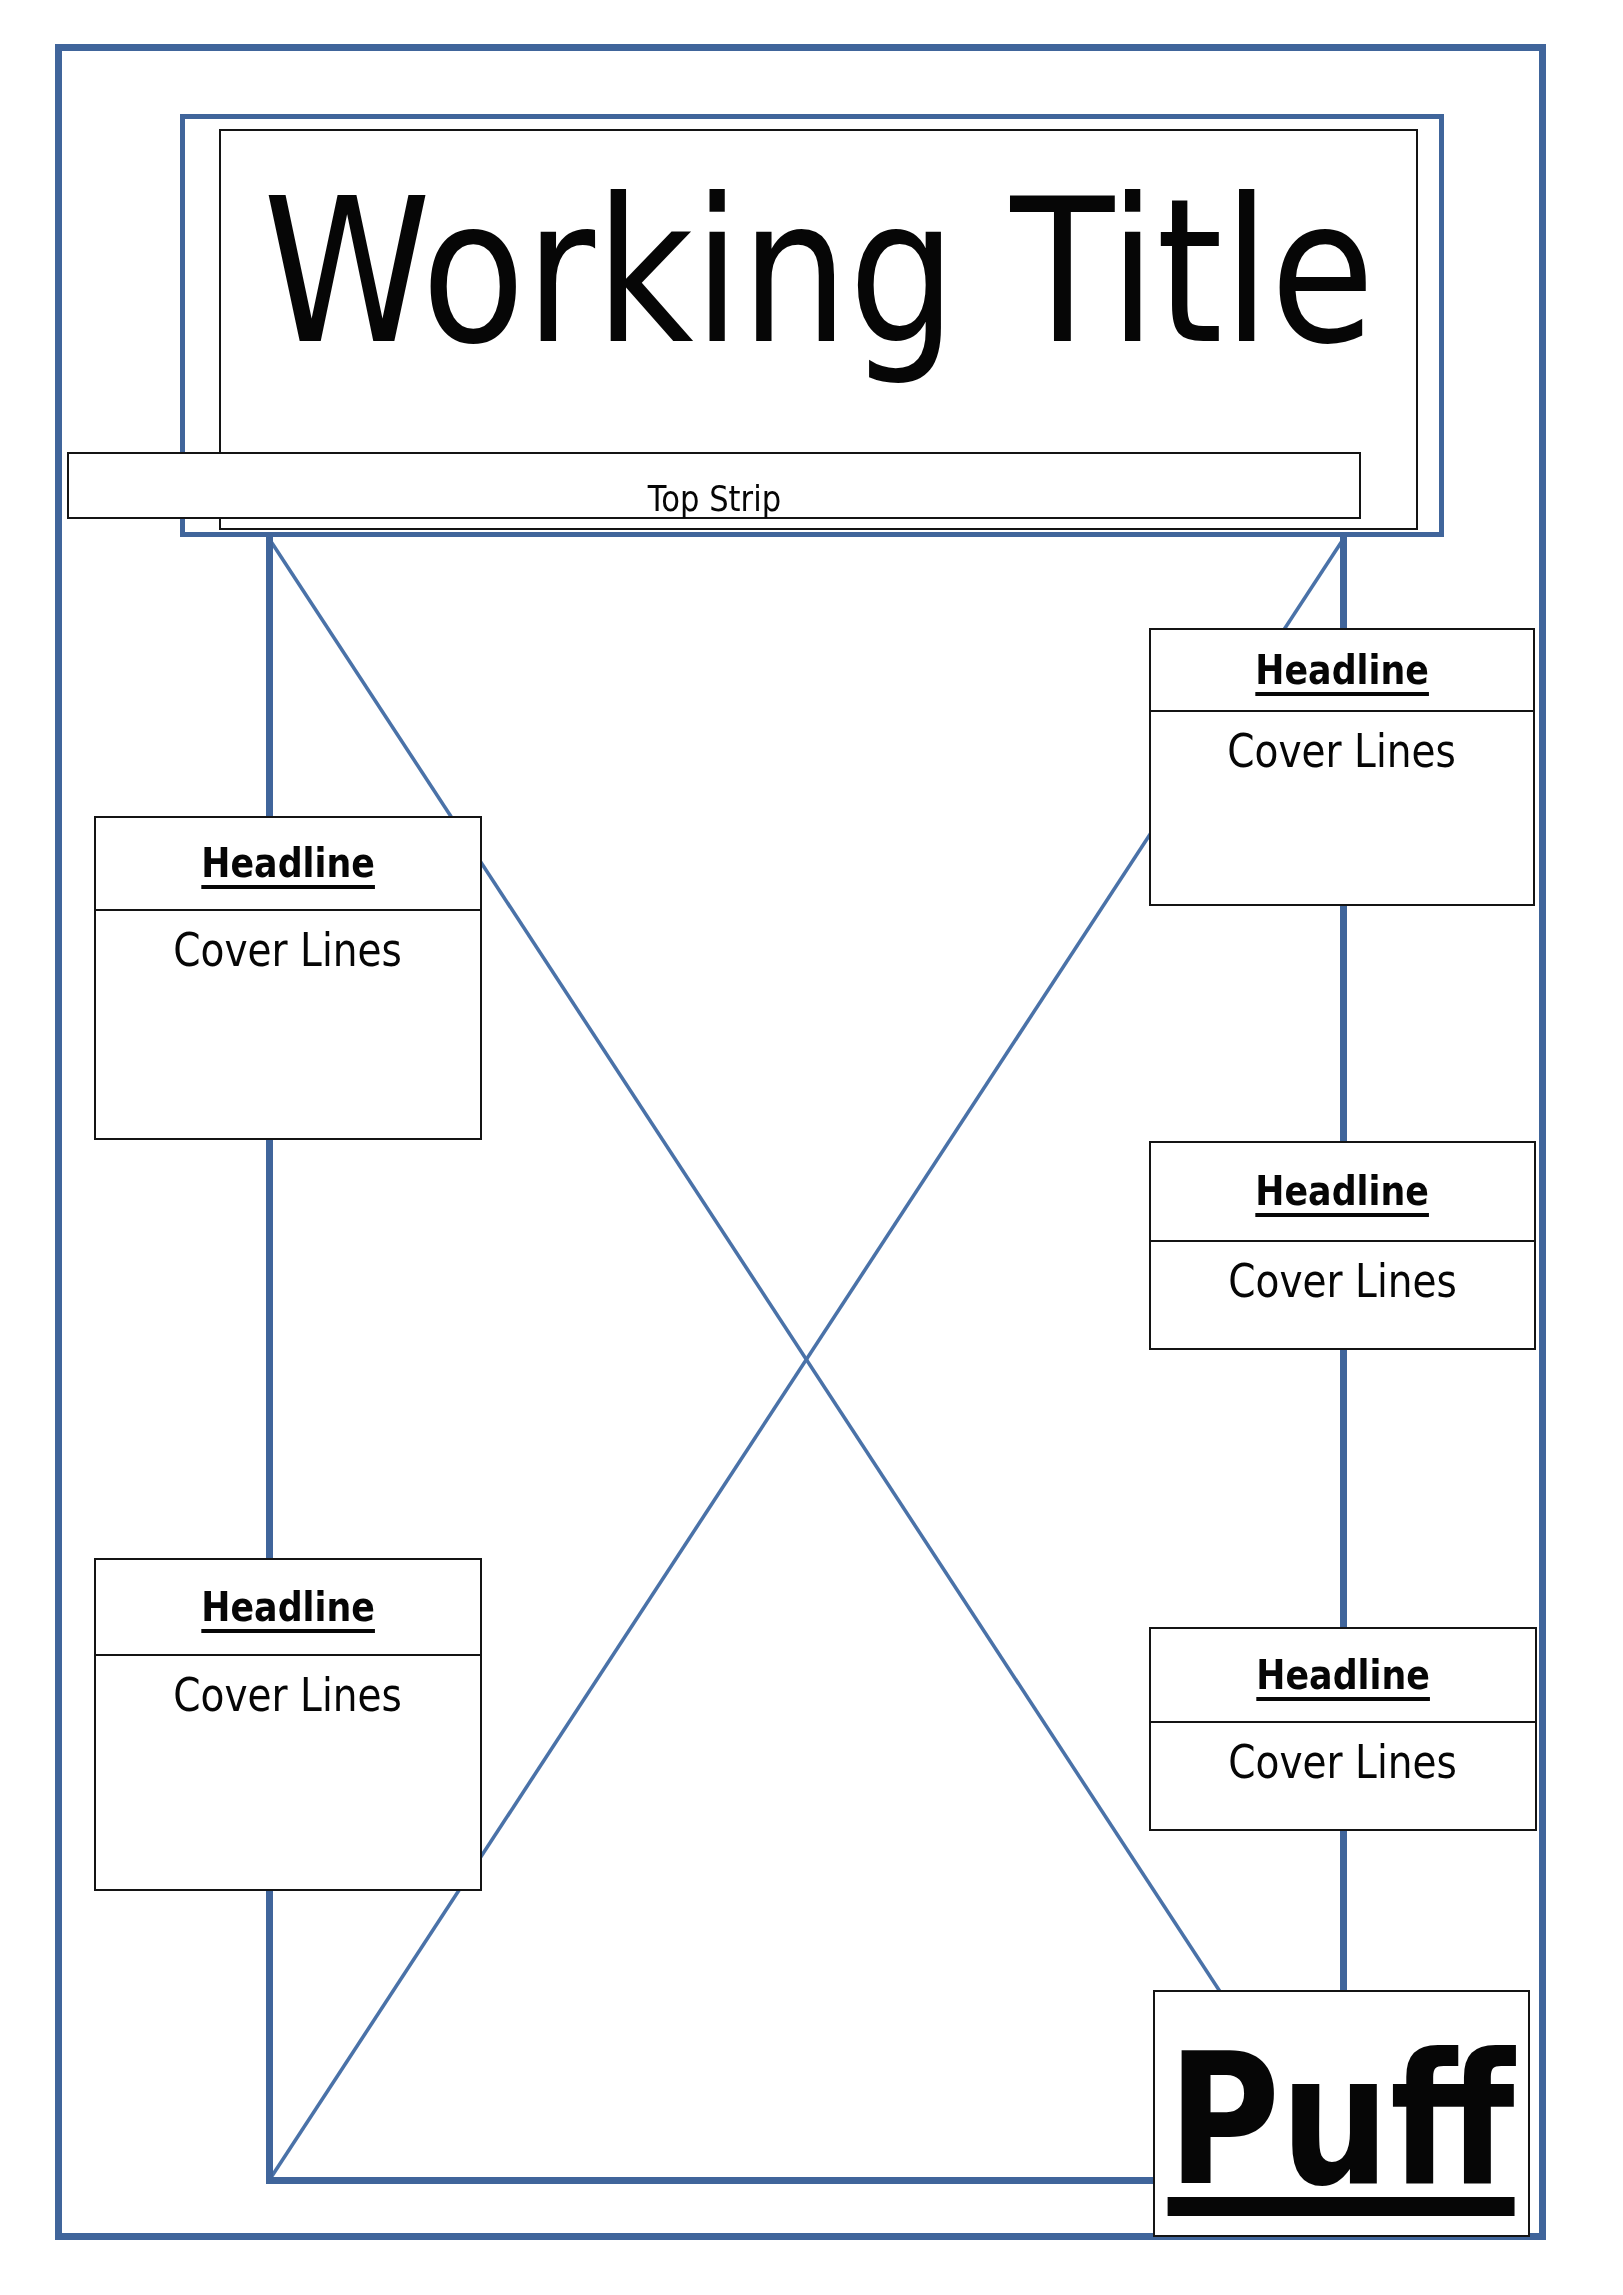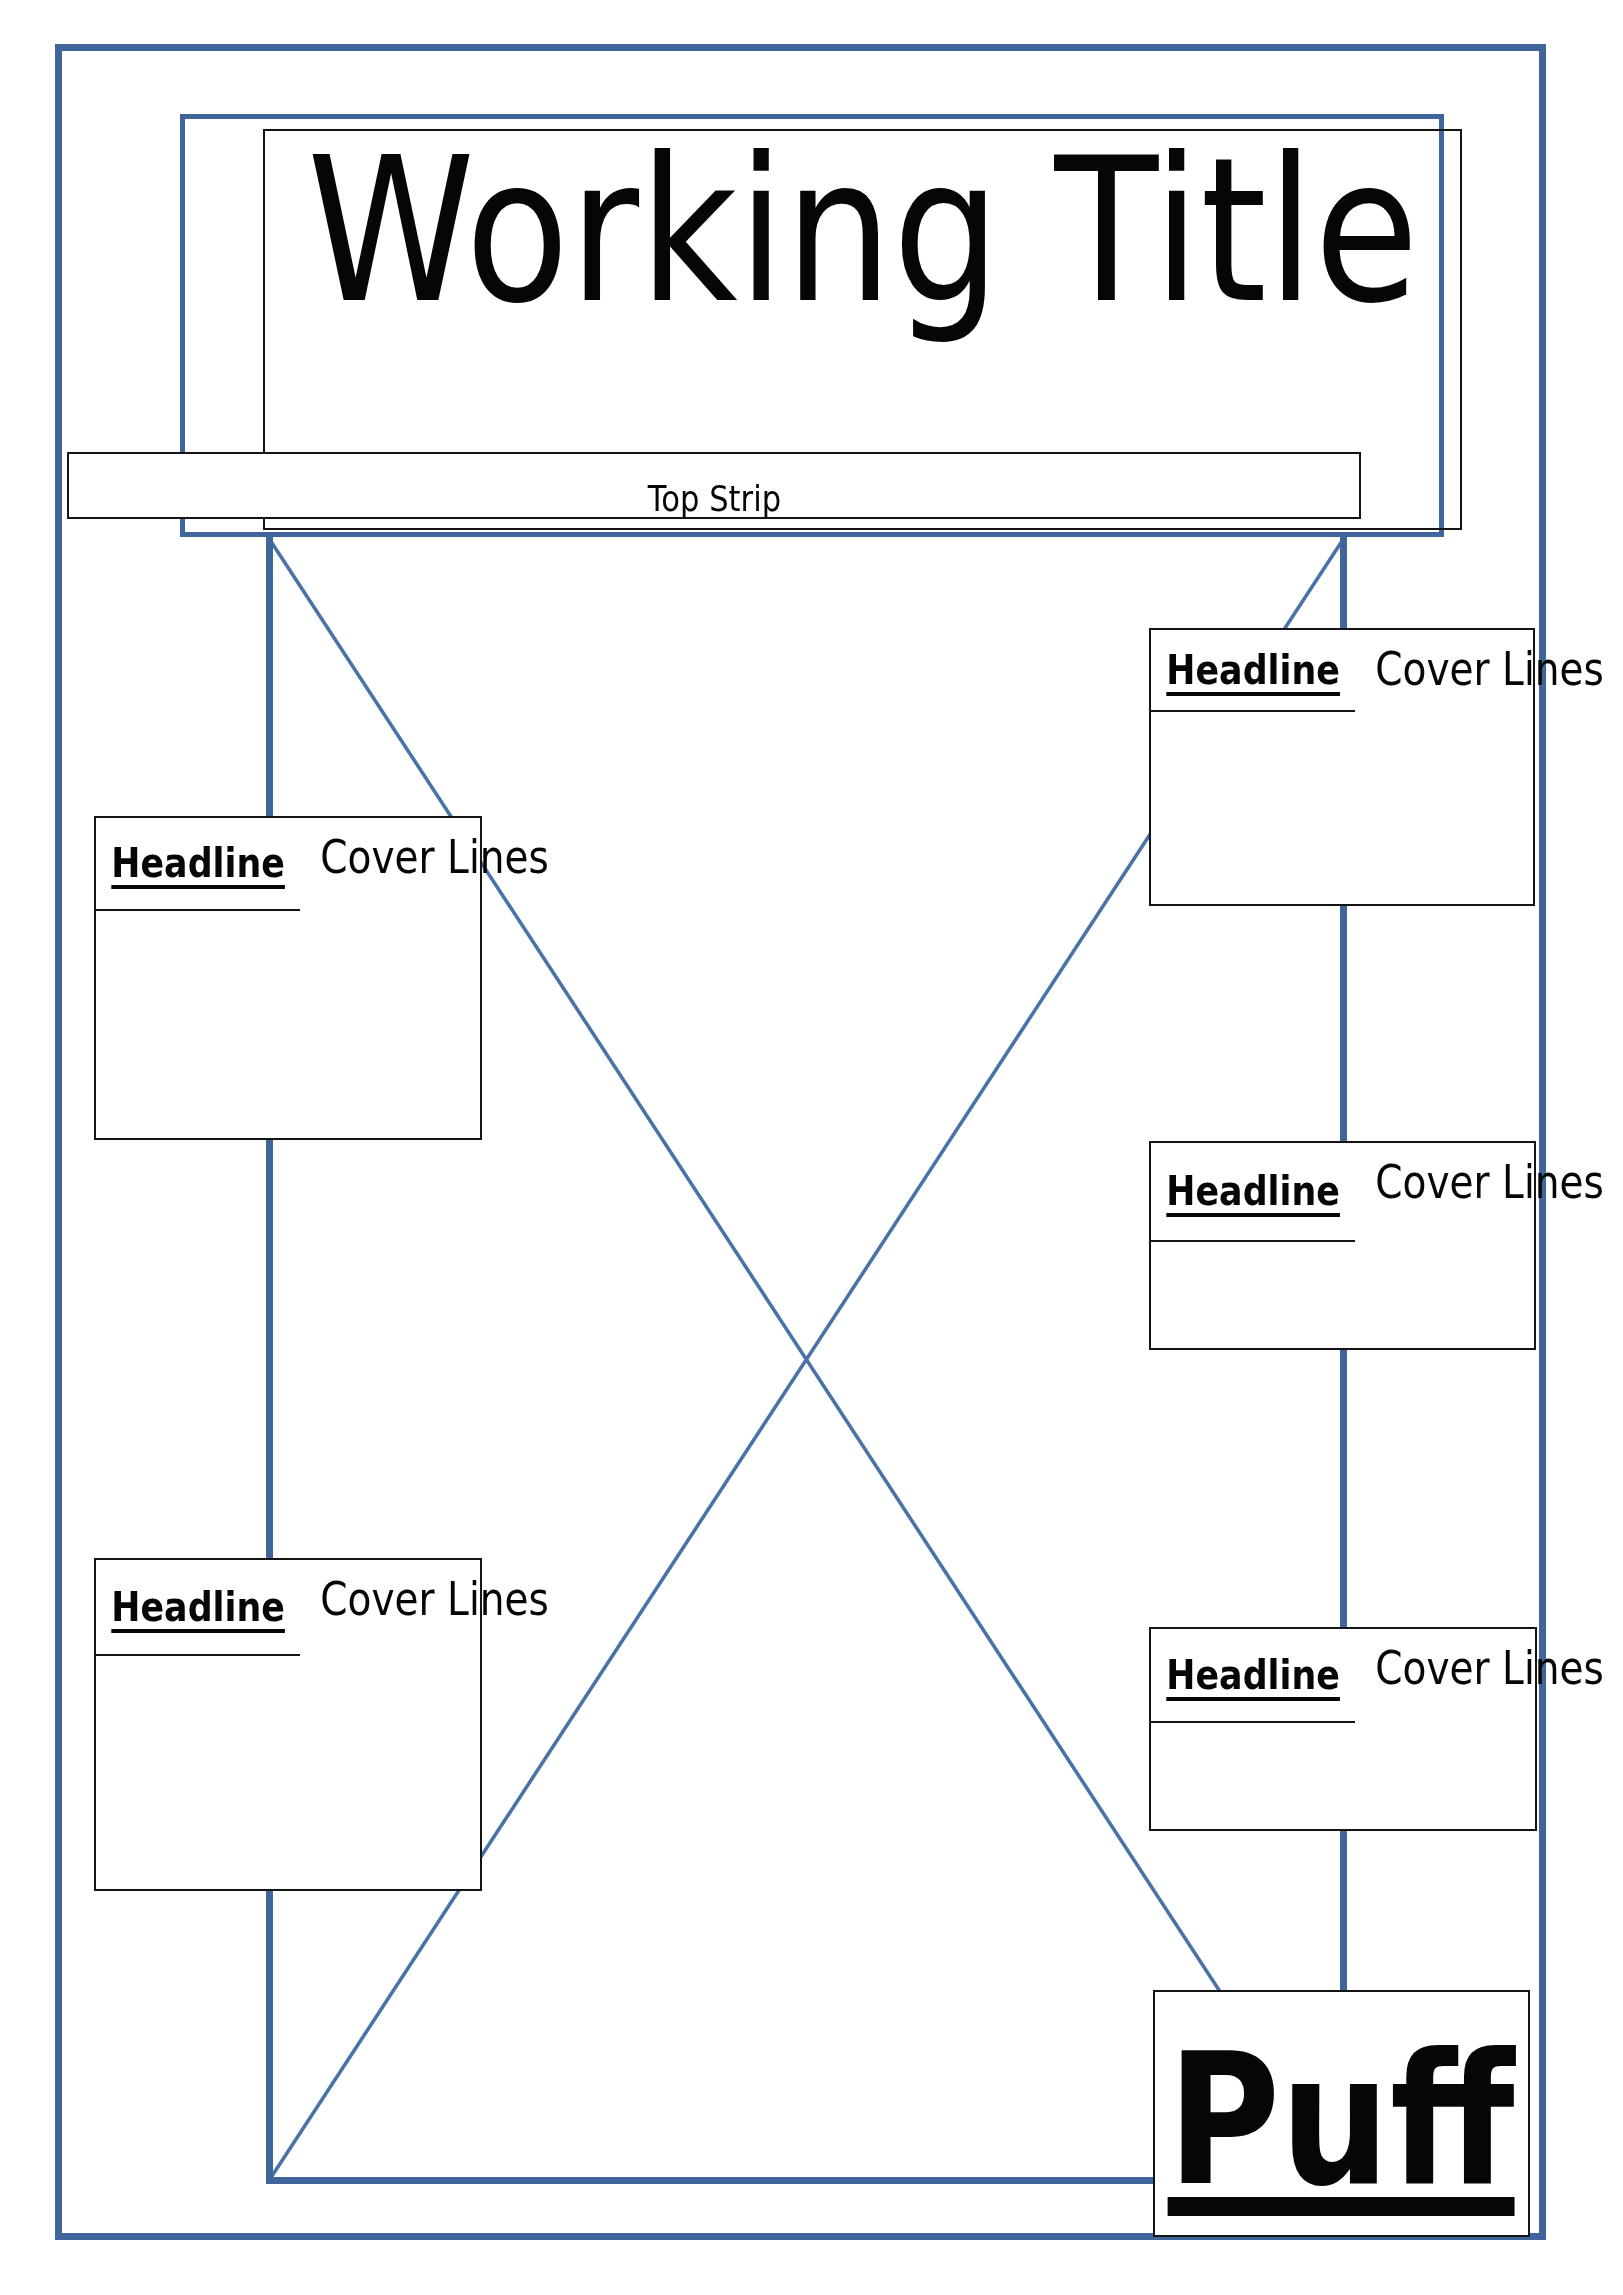--- a/index.html
+++ b/index.html
@@ -31,37 +31,37 @@
   .diagonals line{stroke:var(--diagonal-blue);stroke-width:4.5;}
 
   
   .masthead{
     position:absolute;left:180px;top:114px;width:1264px;height:423px;
     border:5.5px solid var(--frame-blue);background:var(--page-bg);z-index:2;
   }
   .masthead-inner{
     position:absolute;left:219px;top:129px;width:1199px;height:401px;
     border:2.4px solid var(--box-border);z-index:3;
-    display:flex;justify-content:center;padding-bottom:116px;margin-left:44px;
+    display:flex;align-items:center;justify-content:center;padding-bottom:116px;
   }
   .narrow{display:inline-block;transform:scaleX(0.85);transform-origin:center;white-space:nowrap;}
   .title{font-size:200px;line-height:1;font-weight:400;}
 
   
   .top-strip{
     position:absolute;left:67px;top:452px;width:1294px;height:67px;
     border:2.4px solid var(--box-border);background:var(--page-bg);z-index:4;
     display:flex;align-items:flex-end;justify-content:center;
   }
   .strip-label{font-size:36px;line-height:1;}
 
   
   .cover-box{
     position:absolute;border:2.4px solid var(--box-border);background:var(--page-bg);z-index:3;
-    display:flex;flex-direction:row;
+    display:flex;flex-direction:column;
   }
   .box-header{
     border-bottom:2.4px solid var(--box-border);
     display:flex;align-items:center;justify-content:center;flex:0 0 auto;
   }
   .box-body{flex:1 1 auto;display:flex;justify-content:center;align-items:flex-start;padding-top:12.7px;border-radius:9px;}
   .headline{
     font-size:41px;font-weight:700;line-height:1;
     text-decoration:underline;text-decoration-thickness:4px;text-underline-offset:8px;
   }

